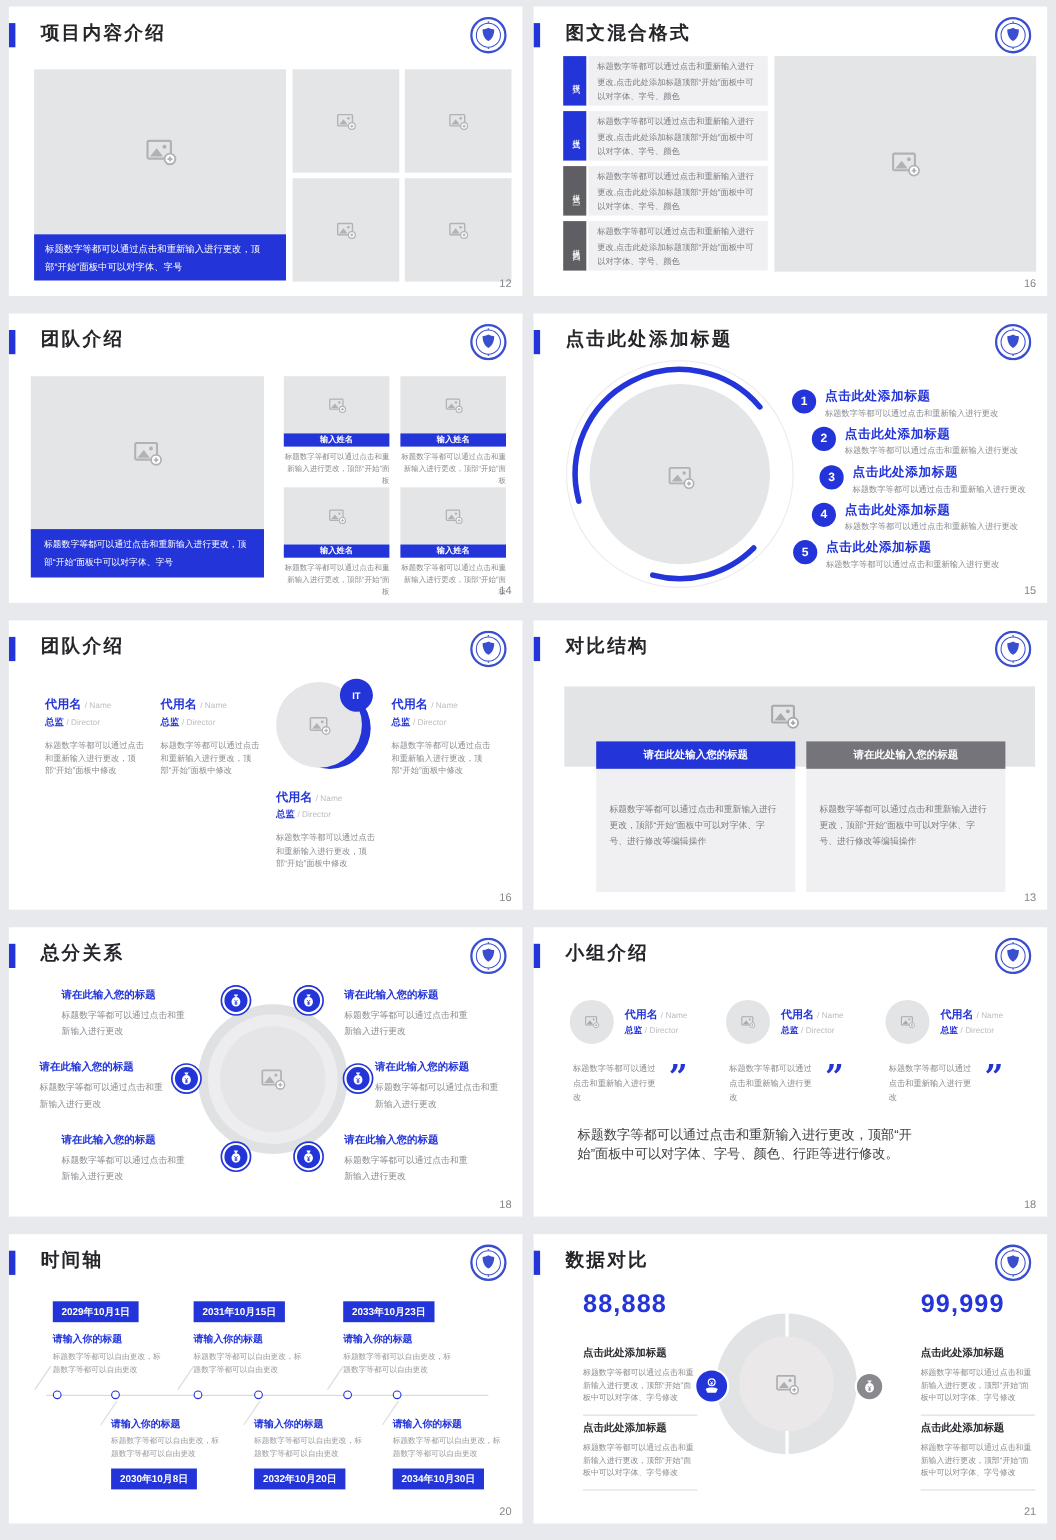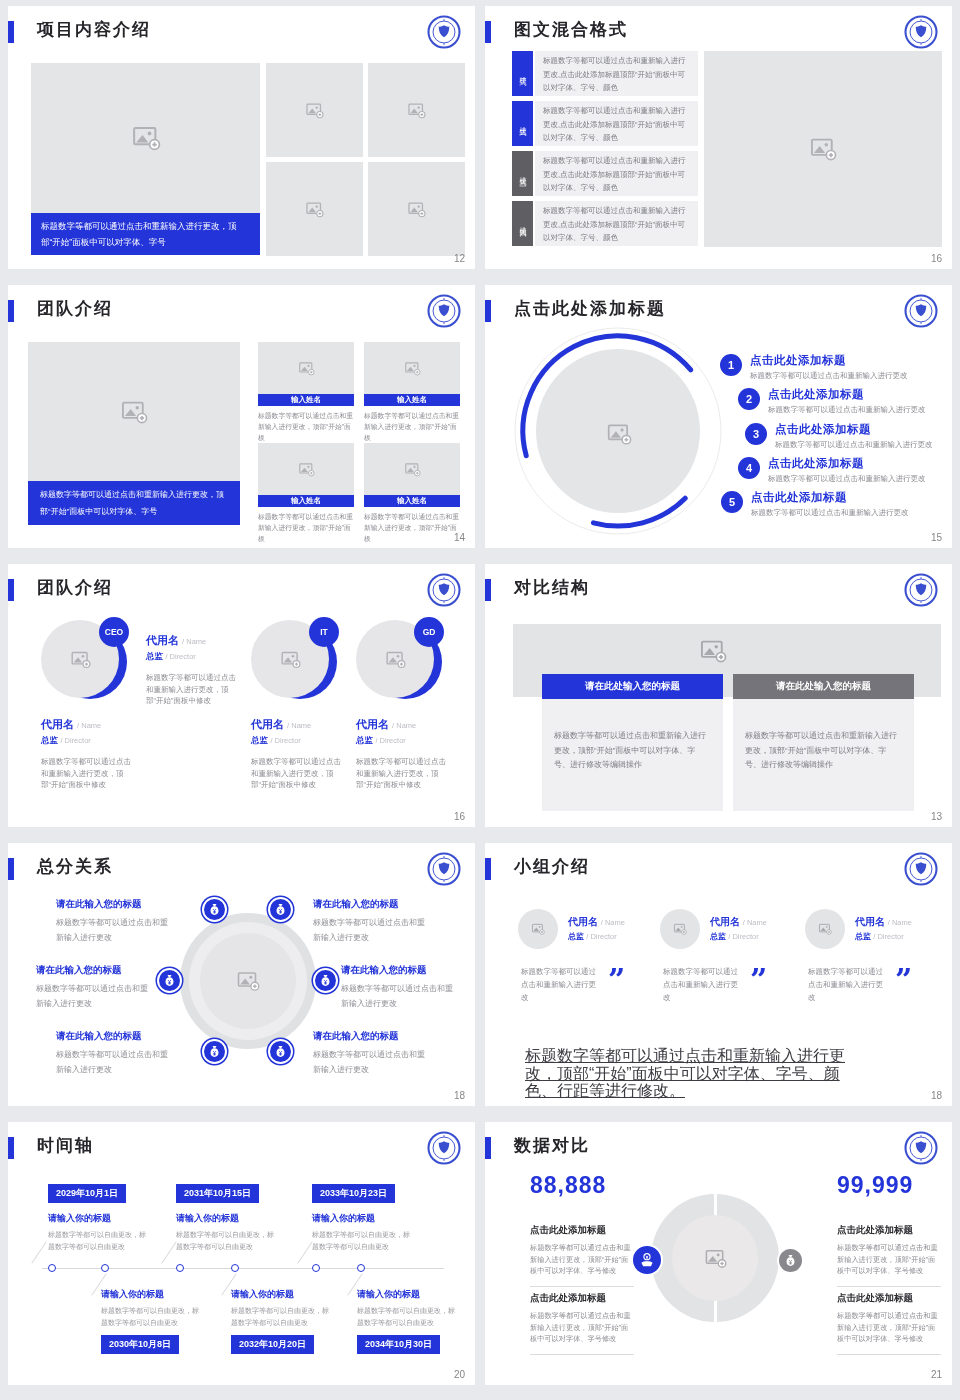--- a/index.html
+++ b/index.html
@@ -26,21 +26,21 @@
   .s12-grid{left:258px;top:57px;width:199px;height:193px;display:grid;grid-template-columns:1fr 1fr;grid-template-rows:1fr 1fr;gap:5px;}
   
   .s13-row{left:27px;width:186px;height:45px;display:flex;gap:2px;}
   .s13-tab{width:21px;height:45px;color:#fff;font-size:7px;writing-mode:vertical-rl;display:flex;align-items:center;justify-content:center;letter-spacing:2px;}
   .tab-blue{background:var(--blue);} .tab-gray{background:var(--gtab);}
   .s13-txt{flex:1;background:#f0f0f2;font-size:7.5px;color:#7c7d82;line-height:13.5px;padding:3px 8px;}
   .s13-ph{left:219px;top:45px;width:238px;height:196px;}
   
   .s14-main{left:20px;top:57px;width:212px;height:139px;}
   .s14-cap{left:20px;top:196px;width:212px;height:44px;background:var(--blue);color:#fff;font-size:8px;line-height:17px;padding:5px 12px;}
-  .s14-card{width:96px;}
+  .s14-card{width:96px;text-align:right;}
   .s14-card .ph{height:52px;}
   .s14-cbar{height:12px;background:var(--blue);color:#fff;font-size:7.5px;font-weight:bold;display:flex;align-items:center;justify-content:center;}
   .s14-ctext{font-size:6.8px;color:var(--tgray);line-height:11px;margin-top:4px;}
   
   .s15-art{left:28px;top:40px;width:215px;height:215px;}
   .s15-phicon{left:121px;top:136px;color:#b2b2b6;}
   .s15-item{display:flex;gap:8px;}
   .s15-num{width:22px;height:22px;border-radius:50%;background:var(--blue);color:#fff;font-weight:bold;font-size:11px;display:flex;align-items:center;justify-content:center;flex:none;margin-top:1px;}
   .s15-tt{font-size:11.5px;font-weight:bold;color:var(--blue);letter-spacing:0.5px;}
   .s15-sub{font-size:7.5px;color:var(--tgray);margin-top:3px;}
@@ -67,21 +67,21 @@
   .s18-item{width:118px;}
   .s18-t{font-size:9.5px;font-weight:bold;color:var(--blue);margin-bottom:5px;}
   .s18-b{font-size:8px;color:var(--tgray);line-height:14.5px;width:114px;}
   
   .s19-m{top:66px;width:142px;height:110px;}
   .s19-av{position:absolute;left:0;top:0;width:40px;height:40px;border-radius:50%;background:#e3e4e6;color:#a9a9ad;display:flex;align-items:center;justify-content:center;}
   .s19-name{position:absolute;left:50px;top:6px;font-size:10px;font-weight:bold;color:var(--blue);}
   .s19-role{position:absolute;left:50px;top:22px;font-size:8px;font-weight:bold;color:var(--blue);}
   .s19-desc{position:absolute;left:3px;top:56px;width:80px;font-size:7.5px;color:var(--tgray);line-height:13px;}
   .s19-quote{position:absolute;left:90px;top:56px;font-size:30px;font-weight:bold;color:var(--blue);font-family:"DejaVu Serif","Liberation Serif",serif;line-height:1;}
-  .s19-foot{left:40px;top:204px;width:330px;font-size:16px;color:#3c3c42;line-height:17.5px;text-decoration:underline;}
+  .s19-foot{left:40px;top:180px;width:330px;font-size:12px;color:#3c3c42;line-height:17.5px;}
   
   .s20-line{left:34px;top:146px;width:402px;height:1px;background:#d7d8da;}
   .s20-dot{position:absolute;top:142px;width:8px;height:8px;border:1.5px solid var(--blue);border-radius:50%;background:#fff;}
   .s20-diag{position:absolute;width:26px;height:1px;background:#d9dadc;transform:rotate(-56deg);}
   .s20-ev{width:122px;}
   .s20-date{display:inline-block;background:var(--blue);color:#fff;font-size:9px;font-weight:bold;padding:3px 8px;}
   .s20-t{font-size:9px;font-weight:bold;color:var(--blue);margin-top:9px;}
   .s20-t.first{margin-top:0;}
   .s20-b{font-size:7px;color:#9a9aa0;line-height:11.5px;margin-top:4px;width:104px;}
   .s20-date.bottom{margin-top:7px;}
@@ -300,29 +300,20 @@
     <span class="pg">15</span>
   </div>
 
   <div class="slide">
     <span class="bar"></span>
     <div class="stitle">团队介绍</div>
     <svg class="logo">
         <use href="#icon-logo"></use>
       </svg>
     <div class="abs s16-m" style="left:33px">
-      <div class="s16-av">
-        <div class="s16-avblue"></div>
-        <div class="s16-avgray">
-            <svg class="icon" width="21" height="21">
-              <use href="#icon-img"></use>
-            </svg>
-          </div>
-        <div class="s16-badge">CEO</div>
-      </div>
       <div class="s16-name"><span>代用名</span> <span class="en">/ Name</span></div>
       <div class="s16-role"><span>总监</span> <span class="en">/ Director</span></div>
       <div class="s16-desc">标题数字等都可以通过点击和重新输入进行更改，顶部“开始”面板中修改</div>
     </div>
     <div class="abs s16-m" style="left:138px">
       <div class="s16-name"><span>代用名</span> <span class="en">/ Name</span></div>
       <div class="s16-role"><span>总监</span> <span class="en">/ Director</span></div>
       <div class="s16-desc">标题数字等都可以通过点击和重新输入进行更改，顶部“开始”面板中修改</div>
     </div>
     <div class="abs s16-m" style="left:243px">
@@ -333,29 +324,20 @@
               <use href="#icon-img"></use>
             </svg>
           </div>
         <div class="s16-badge">IT</div>
       </div>
       <div class="s16-name"><span>代用名</span> <span class="en">/ Name</span></div>
       <div class="s16-role"><span>总监</span> <span class="en">/ Director</span></div>
       <div class="s16-desc">标题数字等都可以通过点击和重新输入进行更改，顶部“开始”面板中修改</div>
     </div>
     <div class="abs s16-m" style="left:348px">
-      <div class="s16-av">
-        <div class="s16-avblue"></div>
-        <div class="s16-avgray">
-            <svg class="icon" width="21" height="21">
-              <use href="#icon-img"></use>
-            </svg>
-          </div>
-        <div class="s16-badge">GD</div>
-      </div>
       <div class="s16-name"><span>代用名</span> <span class="en">/ Name</span></div>
       <div class="s16-role"><span>总监</span> <span class="en">/ Director</span></div>
       <div class="s16-desc">标题数字等都可以通过点击和重新输入进行更改，顶部“开始”面板中修改</div>
     </div>
     <span class="pg">16</span>
   </div>
 
   <div class="slide">
     <span class="bar"></span>
     <div class="stitle">对比结构</div>

